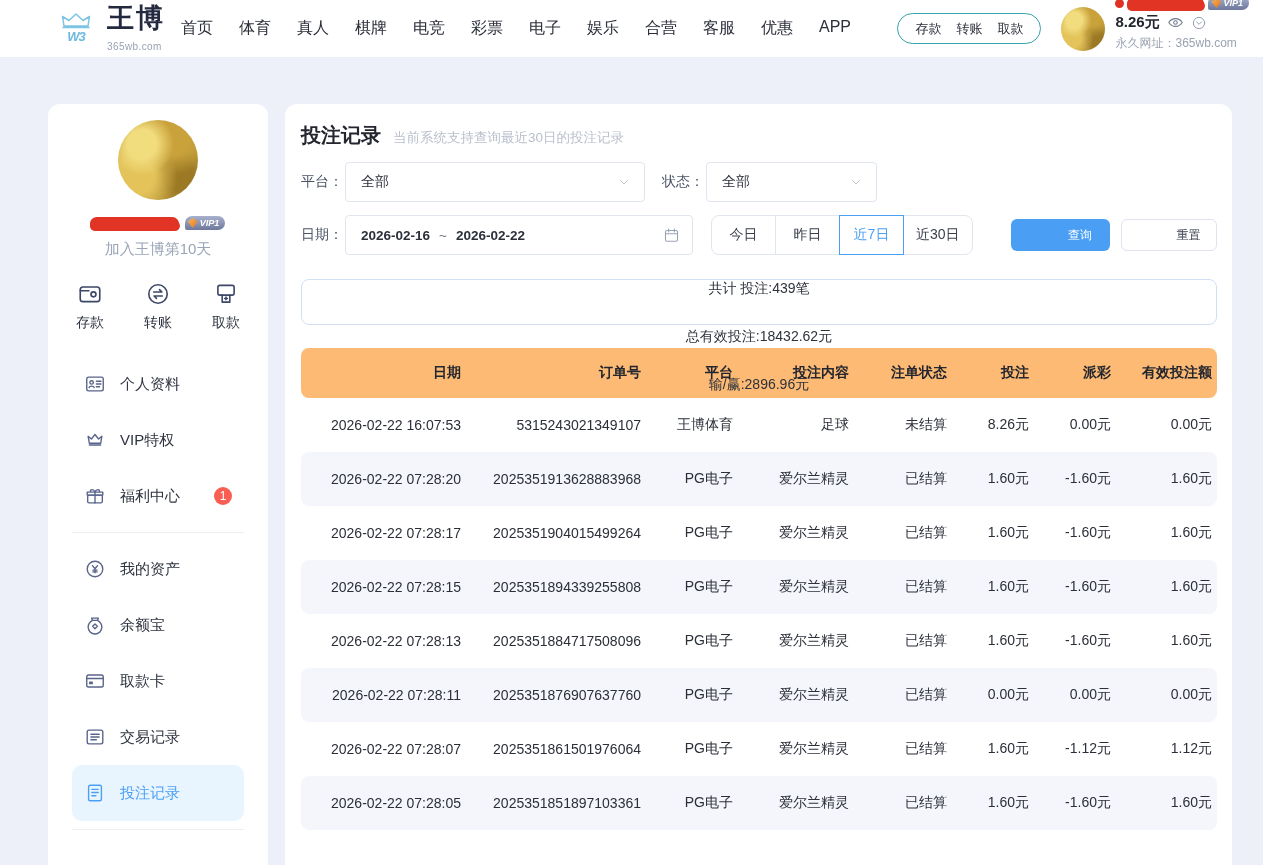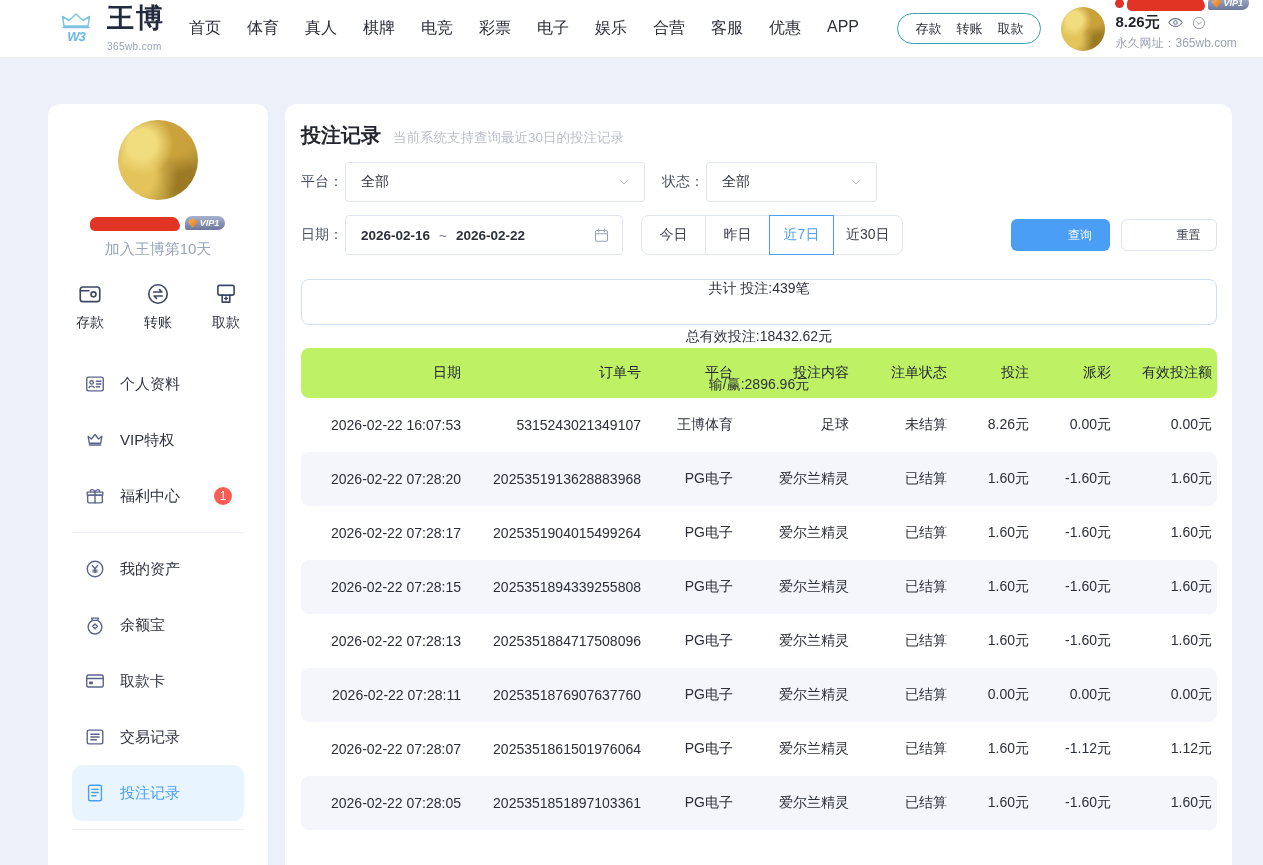--- a/index.html
+++ b/index.html
@@ -14,21 +14,21 @@
   
   .topbar{position:absolute;top:0;left:0;width:1263px;height:57px;background:#fff;
     display:flex;align-items:center;padding:0 14px 0 54px;box-shadow:0 1px 0 #eceef5;z-index:5;}
   .logo{display:flex;align-items:center;gap:9px;cursor:pointer;}
   .logo-mark{display:flex;flex-direction:column;align-items:center;color:#7cc3e4;width:44px;}
   .logo-mark .crown{width:30px;height:17px;}
   .logo-mark .w3{font-weight:700;font-size:13px;letter-spacing:-1px;color:#6db9df;line-height:16px;font-style:italic;}
   .logo-text{display:flex;flex-direction:column;line-height:1;}
   .logo-text .brand{font-size:27px;font-weight:700;color:#232a40;letter-spacing:2px;}
   .logo-text .domain{font-size:10px;color:#97a0b4;margin-top:10px;letter-spacing:.4px;}
-  .mainnav{display:flex;gap:26px;margin-left:24px;}
+  .mainnav{display:flex;gap:26px;margin-left:16px;}
   .nav-item{font-size:16px;color:#2c2f3a;text-decoration:none;cursor:pointer;white-space:nowrap;}
   .top-right{margin-left:auto;display:flex;align-items:center;}
   .wallet-pill{display:flex;align-items:center;gap:15px;border:1px solid #35a4ab;border-radius:17px;
     height:31px;padding:0 17px;margin-right:20px;}
   .wallet-pill span{font-size:13px;color:#2c2f3a;cursor:pointer;}
   .avatar{border-radius:50%;
     background:
       radial-gradient(circle at 30% 30%, #f2dd7e 0 18%, transparent 40%),
       radial-gradient(circle at 68% 22%, #caa23c 0 20%, transparent 45%),
       radial-gradient(circle at 22% 70%, #e3c35a 0 22%, transparent 50%),
@@ -81,38 +81,38 @@
   .page-subtitle{font-size:13.5px;color:#b9bfcc;}
   .frow{display:flex;align-items:center;margin-top:13px;}
   .flabel{font-size:14px;color:#4a5366;margin-right:2px;white-space:nowrap;}
   .select,.dateinput{height:40px;border:1px solid #e0e5f0;border-radius:4px;background:#fff;display:flex;
     align-items:center;padding:0 12px 0 15px;cursor:pointer;}
   .select.w300{width:300px;}
   .select.w171{width:171px;margin-left:0;}
   .select-value{font-size:14px;color:#2b2f3a;flex:1;}
   .chev{width:16px;height:16px;color:#c0c6d2;}
   .gap16{width:17px;}
-  .dateinput{width:278px;gap:9px;font-size:13.5px;font-weight:700;color:#2b2f3a;}
+  .dateinput{width:348px;gap:9px;font-size:13.5px;font-weight:700;color:#2b2f3a;}
   .dateinput .sep{color:#6b7280;font-weight:400;}
   .dateinput .cal{margin-left:auto;width:17px;height:17px;color:#9aa3b5;}
   .ranges{display:flex;margin-left:18px;}
   .range-btn{height:40px;min-width:65px;padding:0 12px;background:#fff;border:1px solid #e1e5ee;font-size:14px;
     color:#3a3f4c;display:flex;align-items:center;justify-content:center;cursor:pointer;margin-left:-1px;position:relative;}
   .range-btn:first-child{border-radius:8px 0 0 8px;margin-left:0;}
   .range-btn:last-child{border-radius:0 8px 8px 0;}
   .range-btn.active{border-color:#4a9ff5;color:#4a9ff5;z-index:2;}
   .btn{height:32px;border-radius:6px;font-size:12px;display:flex;align-items:center;justify-content:center;cursor:pointer;padding-left:39px;}
   .btn-search{width:99px;background:#4a9ff5;color:#fff;border:none;margin-left:auto;}
   .btn-reset{width:96px;background:#fff;color:#3a3f4c;border:1px solid #dfe3ed;margin-left:11px;}
   .summary{margin-top:24px;height:46px;border:1px solid #cfe0f5;border-radius:8px;display:flex;align-items:center;
     gap:30px;padding:0 16px;font-size:14px;color:#2e323c;flex-direction:column;}
 
   
   .table{margin-top:23px;}
-  .thead{display:flex;align-items:center;height:50px;background:#bef264;border-radius:8px;font-weight:400;color:#23262e;}
+  .thead{display:flex;align-items:center;height:50px;background:#fdba74;border-radius:8px;font-weight:700;color:#23262e;}
   .trow{display:flex;align-items:center;height:54px;border-radius:8px;}
   .trow.alt{background:#f5f6fb;}
   .cell{text-align:right;font-size:14px;white-space:nowrap;overflow:hidden;}
   .thead .cell{font-size:14px;}
   .c0{width:160px;} .c1{width:180px;} .c2{width:92px;} .c3{width:116px;}
   .c4{width:98px;} .c5{width:82px;} .c6{width:82px;} .c7{flex:1;padding-right:5px;}
 </style>
 </head>
 <body>
 

